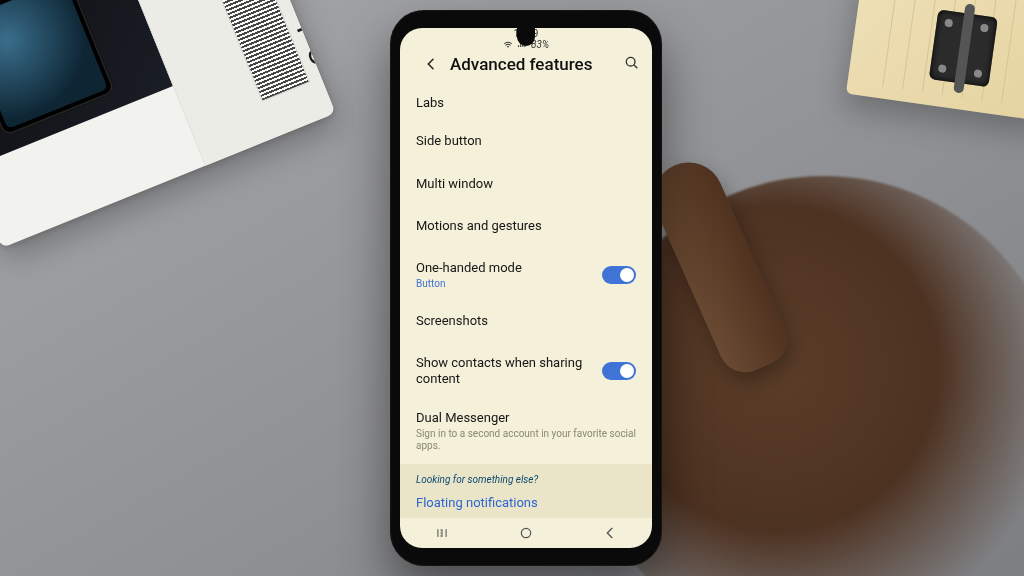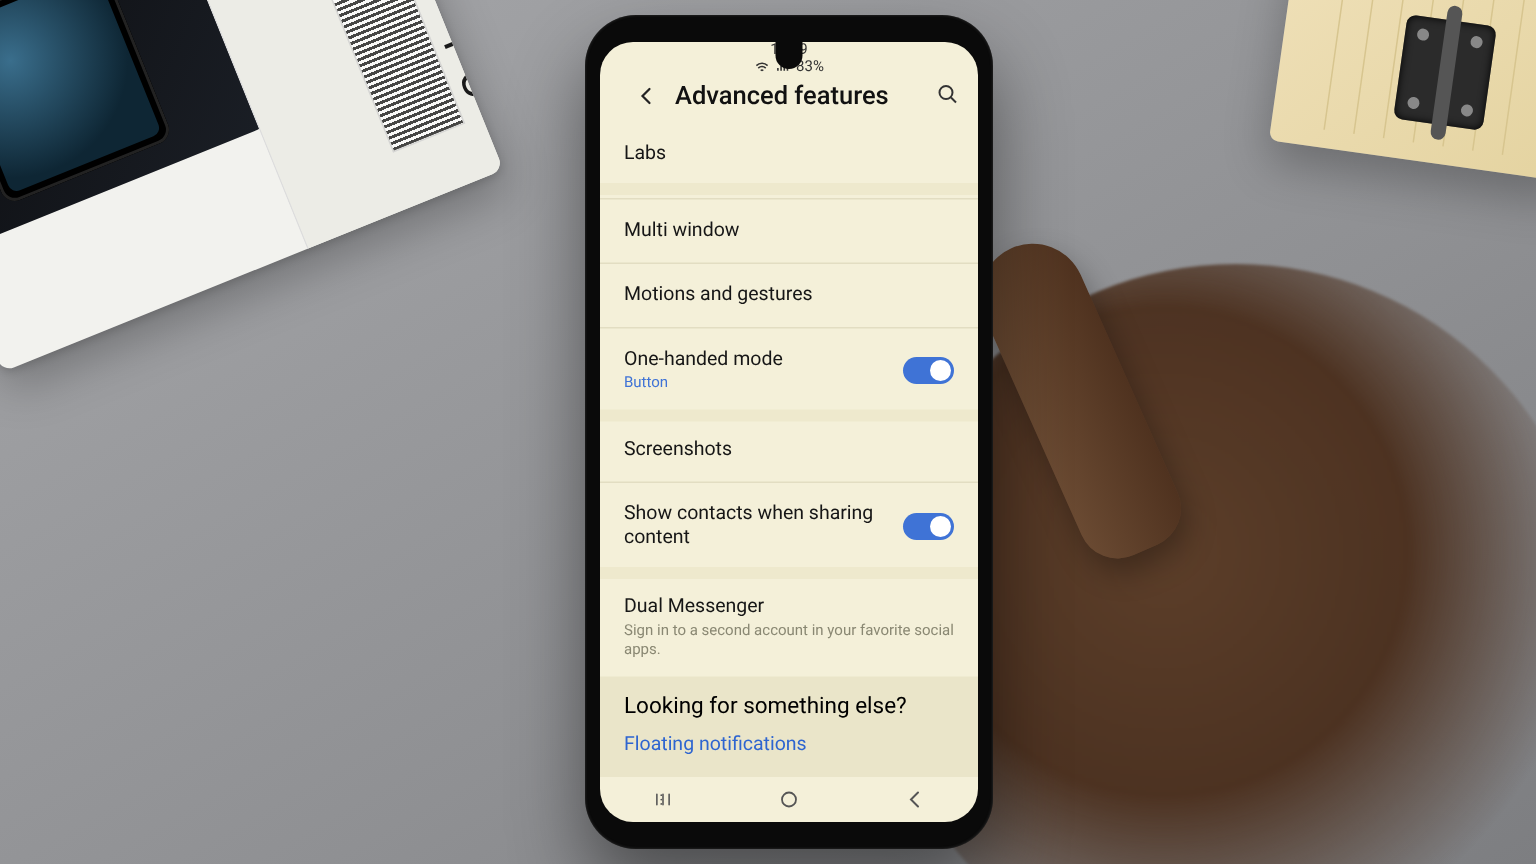--- a/index.html
+++ b/index.html
@@ -144,21 +144,21 @@
   .statusbar {
     height:22px;
     display:flex;
     align-items:center;
     justify-content:space-between;
     padding:0 12px;
     font-size:10px;
     color:#333;
     flex-direction:column;
   }
-  .statusbar .right { display:flex; gap:4px; align-items:flex-end; }
+  .statusbar .right { display:flex; gap:4px; align-items:flex-end;font-style:italic; }
 
   
   .header {
     display:flex;
     align-items:center;
     padding:4px 10px 10px 22px;
     gap:10px;
   }
   .header .back {
     width:18px; height:18px; display:flex; align-items:center; justify-content:center;
@@ -226,21 +226,21 @@
     width:14px; height:14px;
     background:#fff;
     border-radius:50%;
   }
 
   .footer-card{
     background:#eae5c9;
     padding:10px 16px 14px;
   }
   .footer-card .q{
-    font-size:15px; color:#000000; margin-bottom:10px;
+    font-size:10px; color:#0c4a6e; margin-bottom:10px;font-style:italic;
   }
   .footer-card .link{
     font-size:13px; color:#2e65d0;
   }
 
   .navbar{
     height:30px;
     display:flex;
     align-items:center;
     justify-content:space-around;
@@ -330,20 +330,23 @@
       </div>
 
       <div class="list">
 
         <div class="item">
           <span class="txt">Labs</span>
         </div>
 
         <div class="gap"></div>
 
+        <div class="item">
+          <span class="txt">Side button</span>
+        </div>
         <div class="sep"></div>
 
         <div class="item">
           <span class="txt">Multi window</span>
         </div>
         <div class="sep"></div>
 
         <div class="item">
           <span class="txt">Motions and gestures</span>
         </div>

